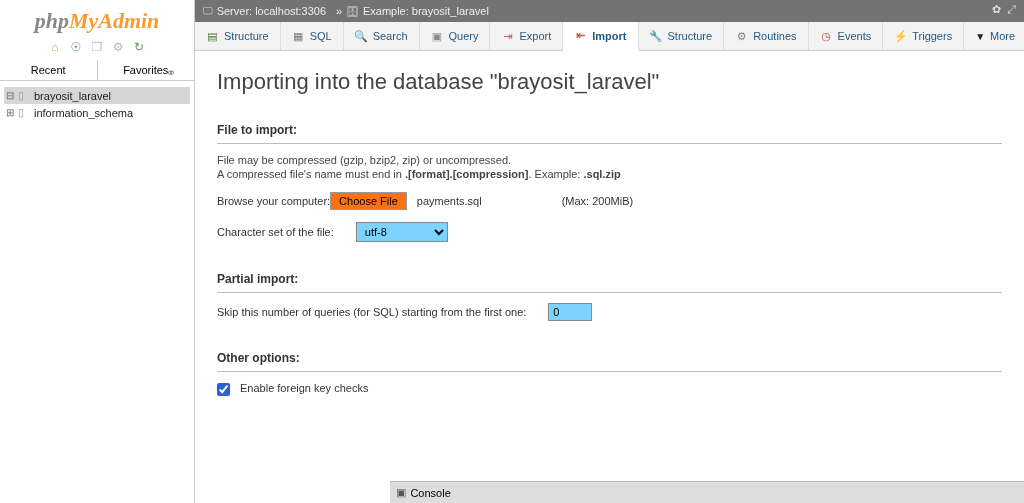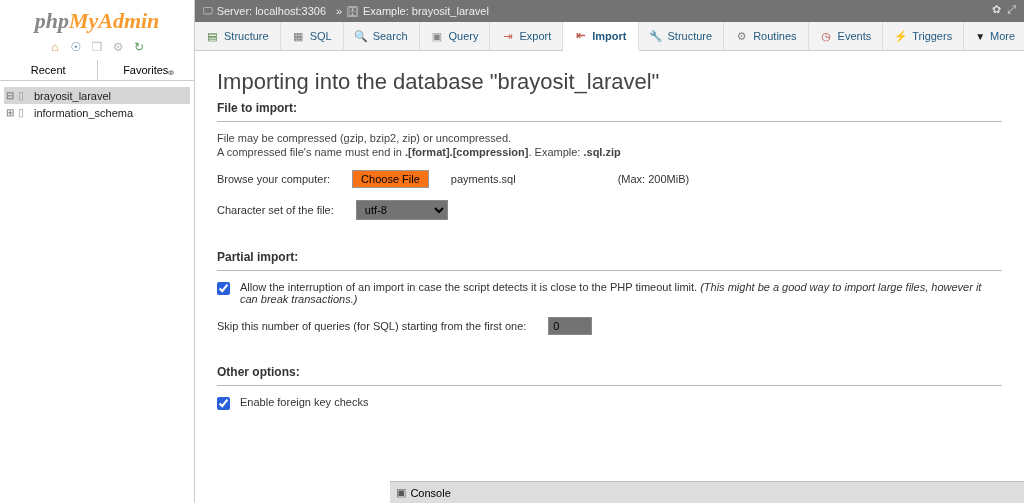--- a/index.html
+++ b/index.html
@@ -47,32 +47,32 @@
 .ic-search { color: #5a7aa8; }
 .ic-query { color: #888; }
 .ic-export { color: #c06050; }
 .ic-import { color: #c06050; }
 .ic-operations { color: #5a8ea8; }
 .ic-routines { color: #888; }
 .ic-events { color: #c05050; }
 .ic-triggers { color: #888; }
 
 .content { padding: 18px 22px; overflow: auto; height: calc(503px - 22px - 34px - 22px); }
-h2.page-title { font-size: 22px; font-weight: normal; color: #444; }
+h2.page-title { font-size: 22px; font-weight: normal; color: #444; margin-bottom: 22px; }
 .section-h { font-size: 12px; font-weight: bold; color: #333; padding: 6px 0; border-bottom: 1px solid #bbb; margin-bottom: 10px; }
 .section { margin-bottom: 24px; }
 .hint { color: #444; font-size: 11px; margin-bottom: 2px; }
 .hint2 { color: #444; font-size: 11px; margin-bottom: 12px; }
 .hint2 b { font-weight: bold; }
-.row { display: flex; align-items: center; gap: 22px; margin-bottom: 12px; font-size: 11px; }
+.row { display: flex; align-items: center; gap: 0; margin-bottom: 12px; font-size: 11px; }
 .row label { color: #333; }
 .file-btn { font-size: 11px; padding: 2px 8px; border: 1px solid #999; background: #f97316; cursor: pointer; }
-.file-name { color: #333; }
+.file-name { color: #333; margin-left: 10px; }
 .max { color: #333; margin-left: 80px; }
-select, input[type="text"] { font-size: 11px; padding: 2px 4px; border: 1px solid #888; background: #737373; }
+select, input[type="text"] { font-size: 11px; padding: 2px 4px; border: 1px solid #888; background: #7dd3fc; margin-left: 22px; }
 select.charset { width: 92px; }
 select.format { width: 160px; }
 input.skip { width: 44px; }
 .chk-row { display: flex; align-items: flex-start; gap: 10px; font-size: 11px; color: #333; margin-bottom: 12px; }
 input[type="checkbox"] { accent-color: #2a5fdb; width: 13px; height: 13px; margin-top: 1px; }
 .italic { font-style: italic; color: #333; }
 
 .console-bar { position: absolute; left: 195px; bottom: 0; right: 0; height: 22px; background: #ddd; border-top: 1px solid #bbb; display: flex; align-items: center; padding: 0 6px; font-size: 11px; gap: 4px; }
 .console-bar .up { color: #555; }
 </style>
@@ -185,26 +185,20 @@
         <span class="max">(Max: 200MiB)</span>
       </div>
       <div class="row">
         <label>Character set of the file:</label>
         <select class="charset"><option>utf-8</option></select>
       </div>
     </div>
 
     <div class="section">
       <div class="section-h">Partial import:</div>
-      <div class="chk-row">
-        <input type="checkbox" checked="" style="">
-        <div>
-          <span>Allow the interruption of an import in case the script detects it is close to the PHP timeout limit. </span><span class="italic">(This might be a good way to import large files, however it can break transactions.)</span>
-        </div>
-      </div>
       <div class="row">
         <label>Skip this number of queries (for SQL) starting from the first one:</label>
         <input type="text" class="skip" value="0" style="">
       </div>
     </div>
 
     <div class="section">
       <div class="section-h">Other options:</div>
       <div class="chk-row">
         <input type="checkbox" checked="" style="">

